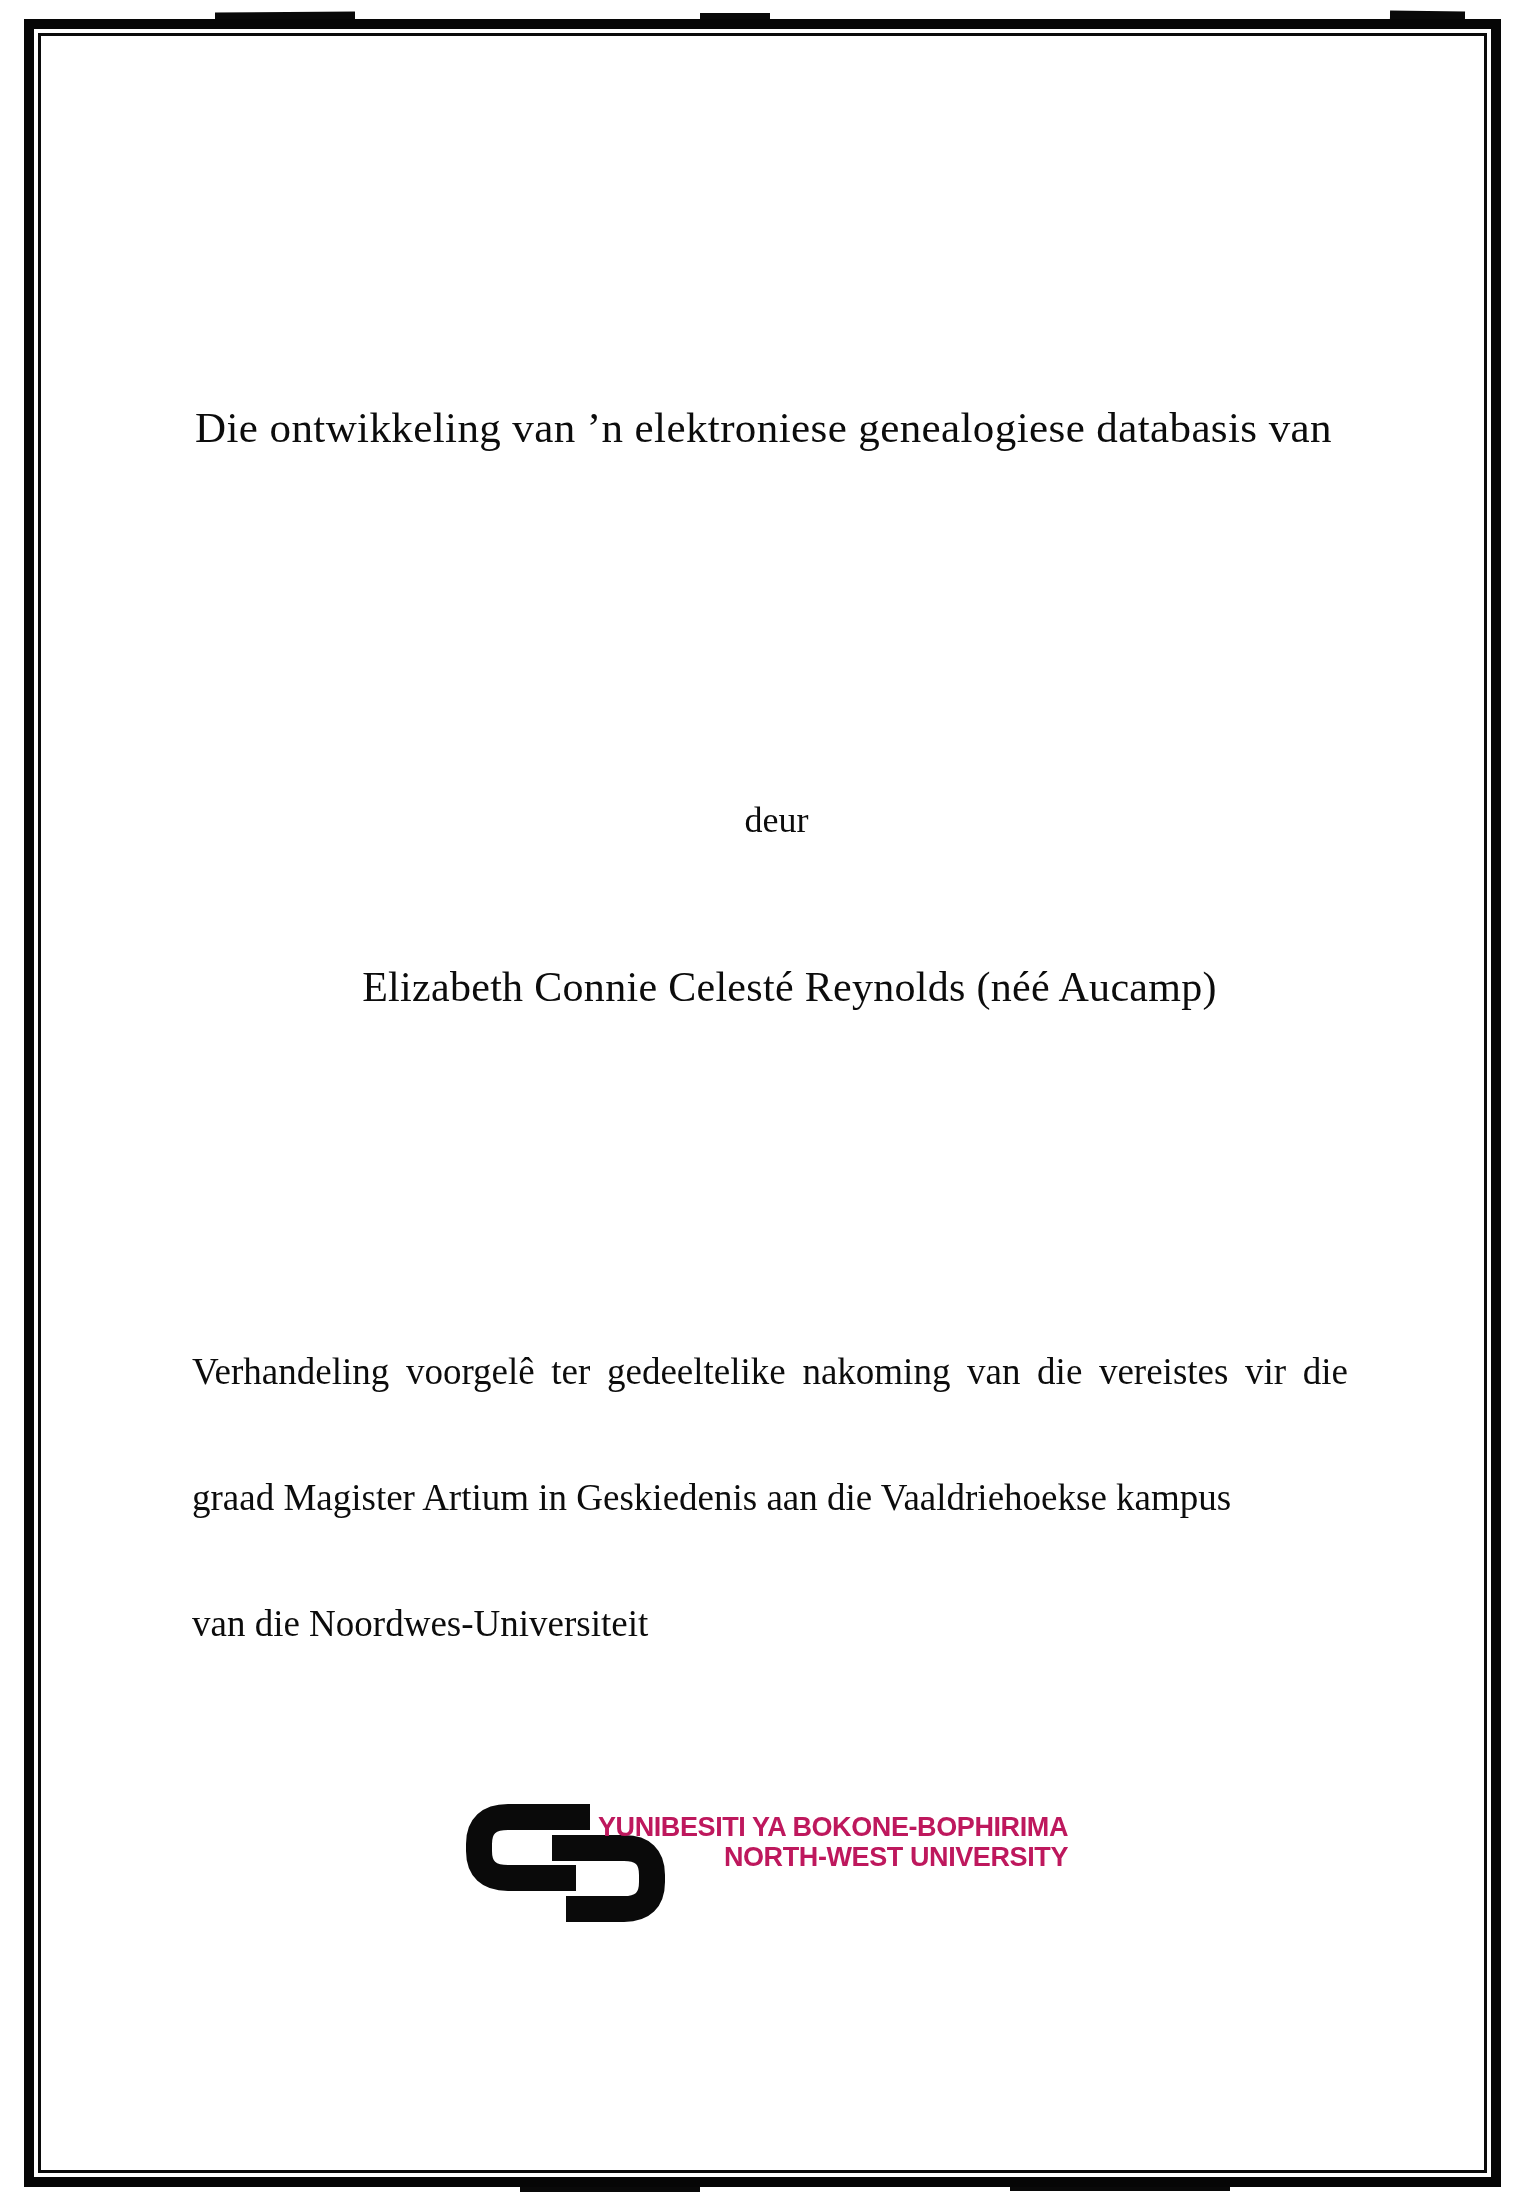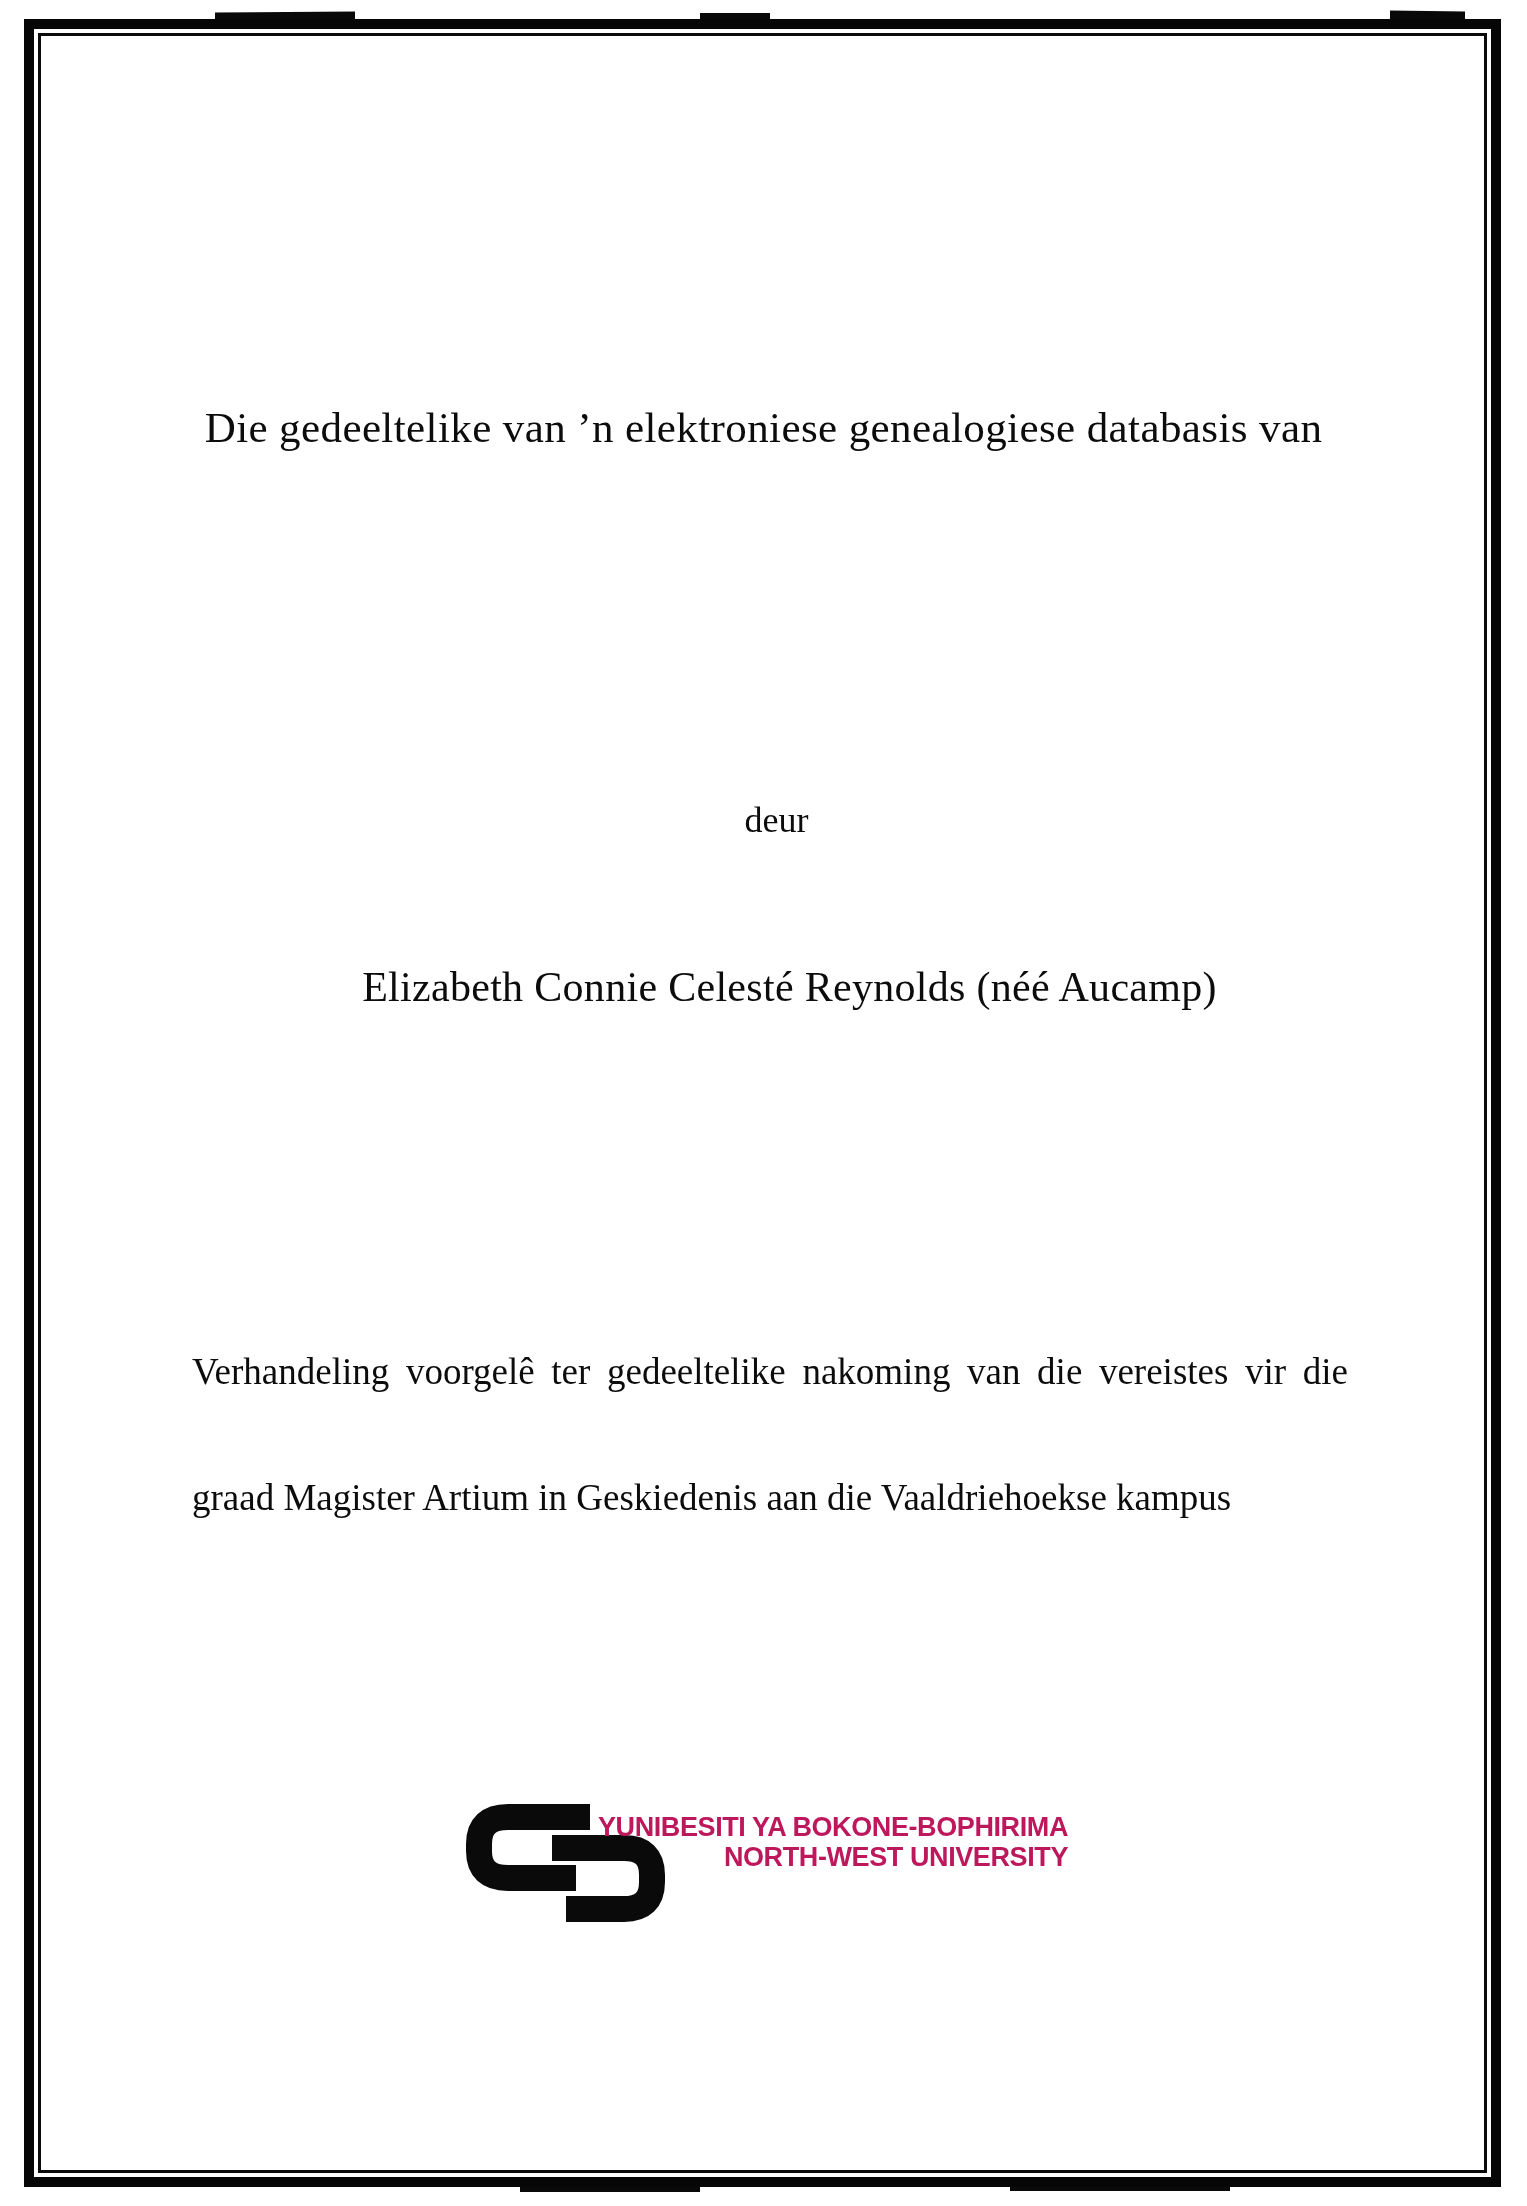--- a/index.html
+++ b/index.html
@@ -73,30 +73,31 @@
   <div class="smudge sm1"></div>
   <div class="smudge sm2"></div>
   <div class="smudge sm3"></div>
   <div class="smudge sm4"></div>
   <div class="smudge sm5"></div>
 
   <div class="frame-outer"></div>
   <div class="frame-inner"></div>
 
   <div class="title">
-    <div>Die gedeeltelike van ’n elektroniese genealogiese databasis van</div>
+    <div>Die ontwikkeling van ’n elektroniese genealogiese databasis van</div>
   </div>
 
   <div class="byline">deur</div>
 
   <div class="author">Elizabeth Connie Celesté Reynolds (néé Aucamp)</div>
 
   <div class="statement">
     <div class="just">Verhandeling voorgelê ter gedeeltelike nakoming van die vereistes vir die</div>
     <div><span>graad </span><span class="ital">Magister Artium</span><span> in Geskiedenis aan die Vaaldriehoekse kampus</span></div>
+    <div>van die Noordwes-Universiteit</div>
   </div>
 
 
   <div class="logo-row">
     <svg class="logo-mark" width="199" height="133" viewBox="0 0 199 133" preserveAspectRatio="none">
       <path d="M 124 13 H 42 Q 13 13 13 40 V 47 Q 13 74 42 74 H 110" fill="none" stroke="#0a0a0a" stroke-width="26" stroke-linejoin="round"></path>
       <path d="M 86 44 H 158 Q 186 44 186 71 V 78 Q 186 105 158 105 H 100" fill="none" stroke="#0a0a0a" stroke-width="26" stroke-linejoin="round"></path>
     </svg>
     <div class="logo-text">
       <div>YUNIBESITI YA BOKONE-BOPHIRIMA</div>

